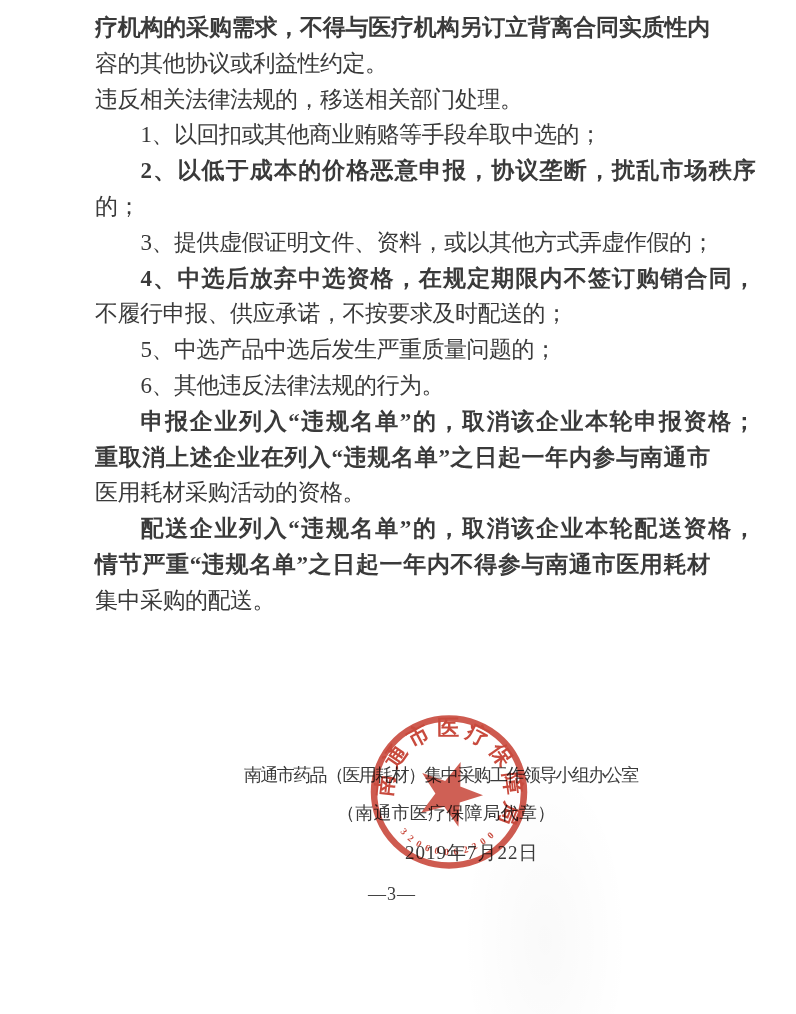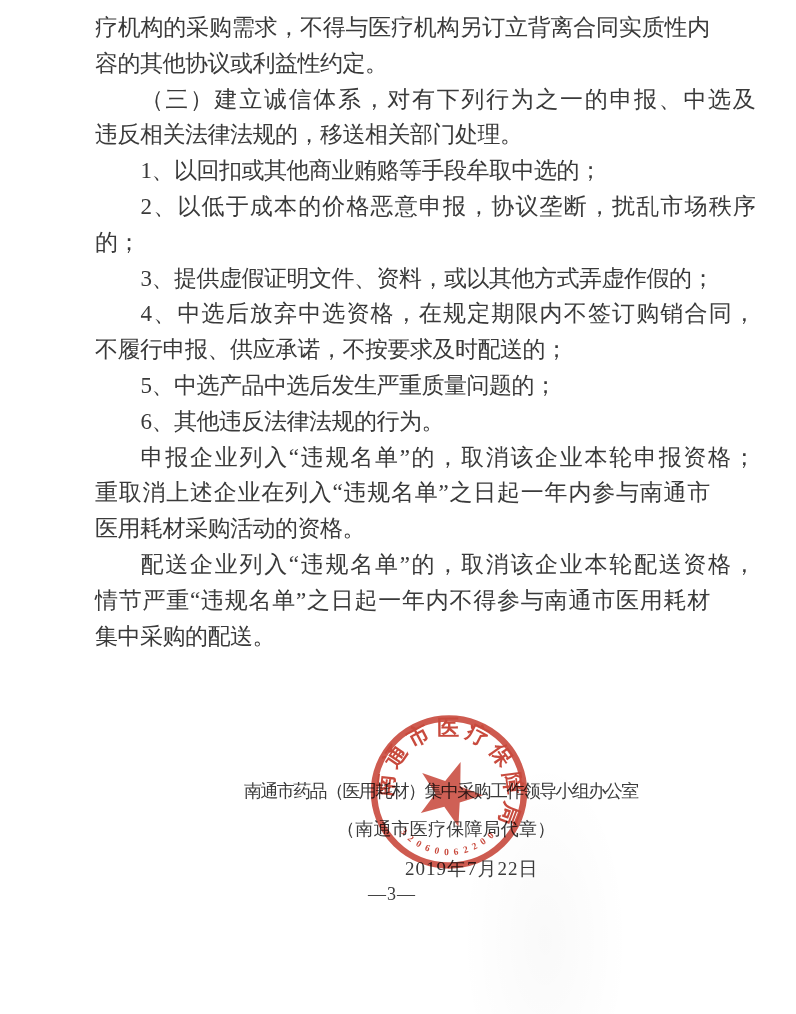--- a/index.html
+++ b/index.html
@@ -30,26 +30,26 @@
     letter-spacing: -0.5px;
     white-space: nowrap;
     color: var(--ink, #3a3a3a);
   }
   .line.j {
     white-space: normal;
     letter-spacing: -1.2px;
     text-align: justify;
     text-align-last: justify;
     text-justify: inter-character;
+    font-weight: bold;
   }
   .sig-line {
     position: absolute;
     white-space: nowrap;
     color: var(--ink, #3a3a3a);
-    margin-top: 16px;
   }
   .sig-org   { left: 244px; top: 763px; font-size: 18px; letter-spacing: -1.6px; }
   .sig-proxy { left: 337px; top: 801px; font-size: 18px; letter-spacing: 0.2px; }
   .sig-date  { left: 405px; top: 840px; font-size: 19px; letter-spacing: 1px; }
   .page-num {
     position: absolute;
     left: 392px; top: 884px;
     transform: translateX(-50%);
     font-size: 18px;
     letter-spacing: 1px;
@@ -69,21 +69,20 @@
   .seal-code  { font-size: 9.5px; font-weight: bold; letter-spacing: 1.5px; }
 </style>
 </head>
 <body>
 
 <div class="page">
 
   <div class="doc-body">
       <div class="line j">疗机构的采购需求，不得与医疗机构另订立背离合同实质性内</div>
       <div class="line">容的其他协议或利益性约定。</div>
-      <div class="line j" style="padding-left: 45.6px;">（三）建立诚信体系，对有下列行为之一的申报、中选及</div>
       <div class="line">违反相关法律法规的，移送相关部门处理。</div>
       <div class="line" style="padding-left: 45.6px;">1、以回扣或其他商业贿赂等手段牟取中选的；</div>
       <div class="line j" style="padding-left: 45.6px;">2、以低于成本的价格恶意申报，协议垄断，扰乱市场秩序</div>
       <div class="line">的；</div>
       <div class="line" style="padding-left: 45.6px;">3、提供虚假证明文件、资料，或以其他方式弄虚作假的；</div>
       <div class="line j" style="padding-left: 45.6px;">4、中选后放弃中选资格，在规定期限内不签订购销合同，</div>
       <div class="line">不履行申报、供应承诺，不按要求及时配送的；</div>
       <div class="line" style="padding-left: 45.6px;">5、中选产品中选后发生严重质量问题的；</div>
       <div class="line" style="padding-left: 45.6px;">6、其他违反法律法规的行为。</div>
       <div class="line j" style="padding-left: 45.6px;">申报企业列入“违规名单”的，取消该企业本轮申报资格；</div>

